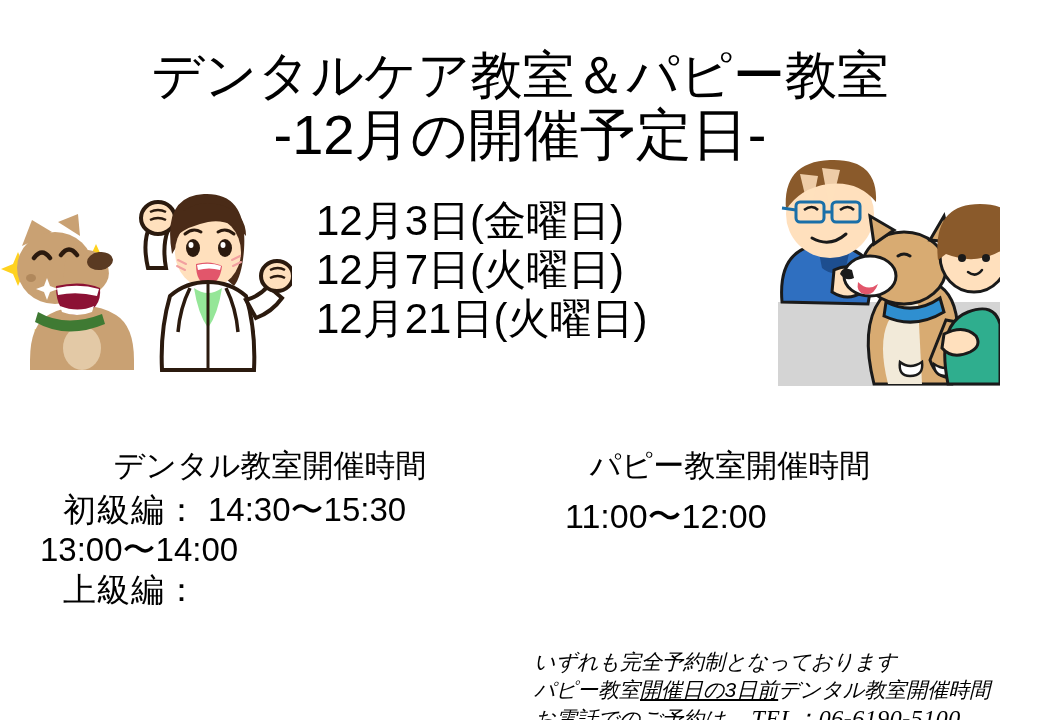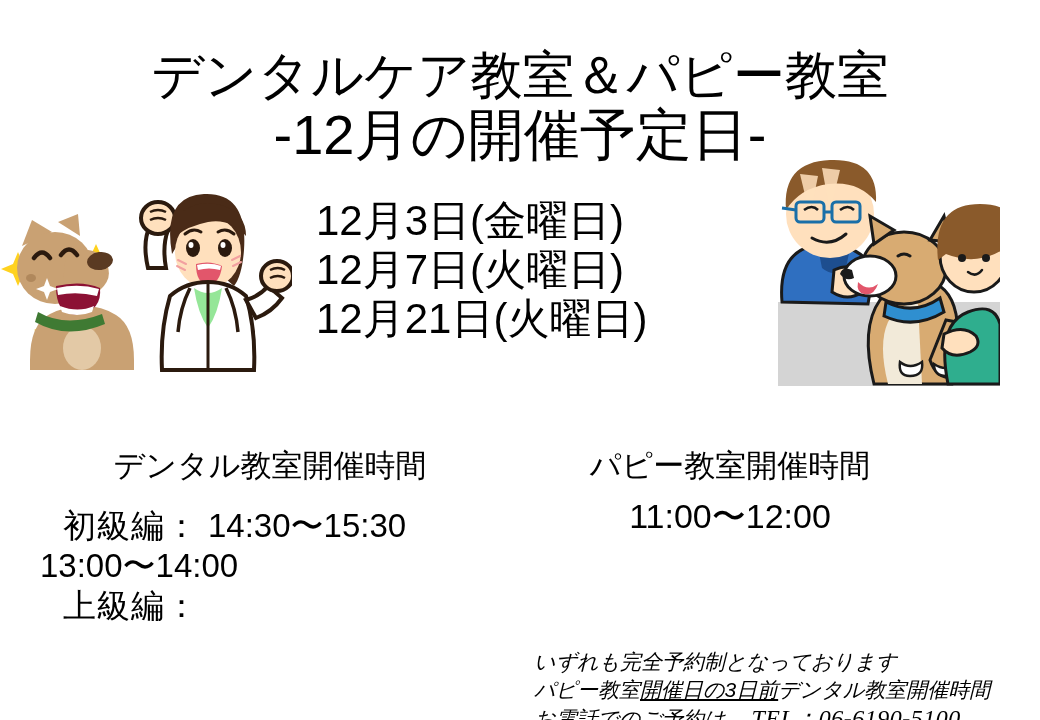--- a/index.html
+++ b/index.html
@@ -70,21 +70,21 @@
     top: 446px;
     width: 330px;
   }
   .sched-head {
     font-size: 31px;
     line-height: 40px;
     text-align: center;
     white-space: nowrap;
   }
   .sched-rows {
-    margin-top: 20px;
+    margin-top: 4px;
   }
   .sched-row {
     display: flex;
     align-items: baseline;
     font-size: 33px;
     line-height: 40px;
     white-space: nowrap;
   }
   .sched-label {
     width: 168px;
@@ -92,21 +92,21 @@
     box-sizing: border-box;
     letter-spacing: 1px;
   }
   .sched-time {
     flex: 1;
   }
   .puppy-time {
     margin-top: 9px;
     font-size: 34px;
     line-height: 42px;
-    text-align: center;
+    text-align: left;
     white-space: nowrap;
   }
 
   
   .notes {
     position: absolute;
     left: 534px;
     top: 648px;
     width: 500px;
     font-style: italic;

